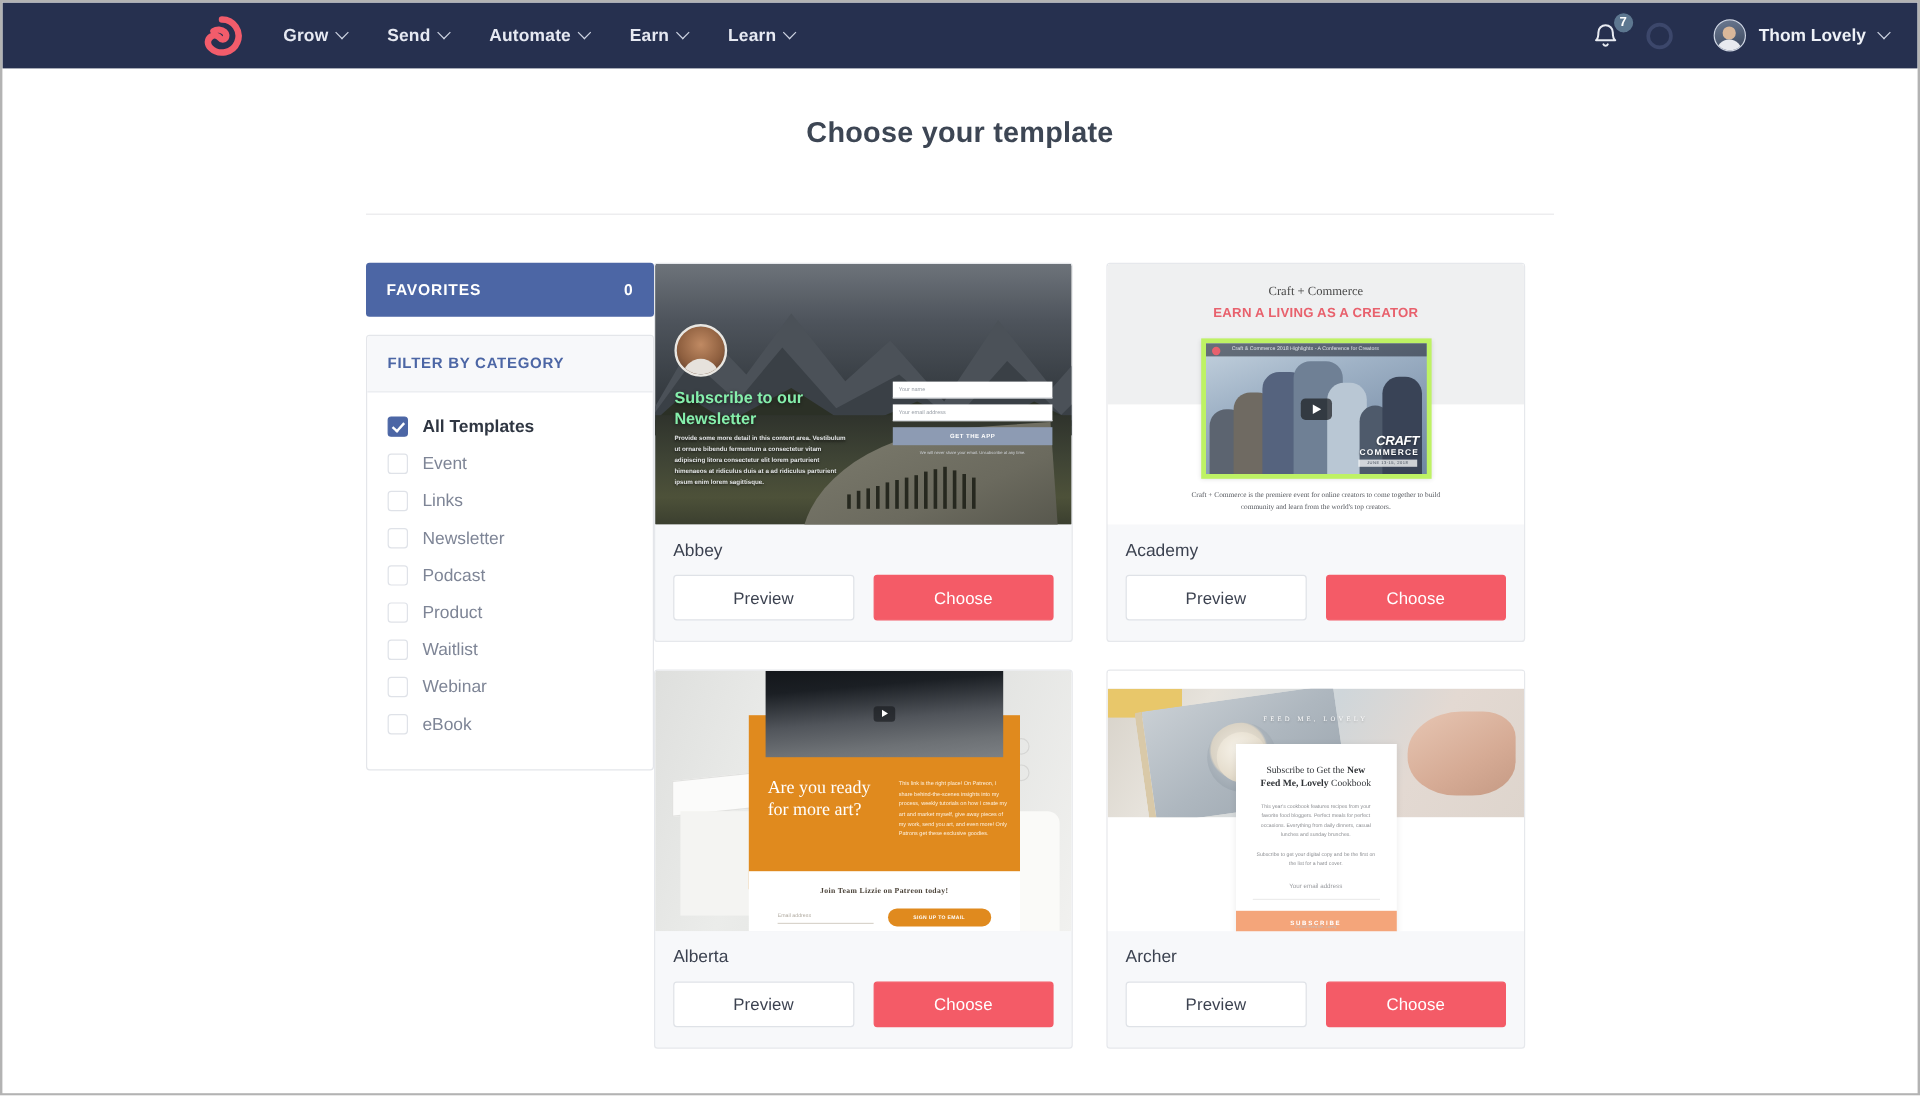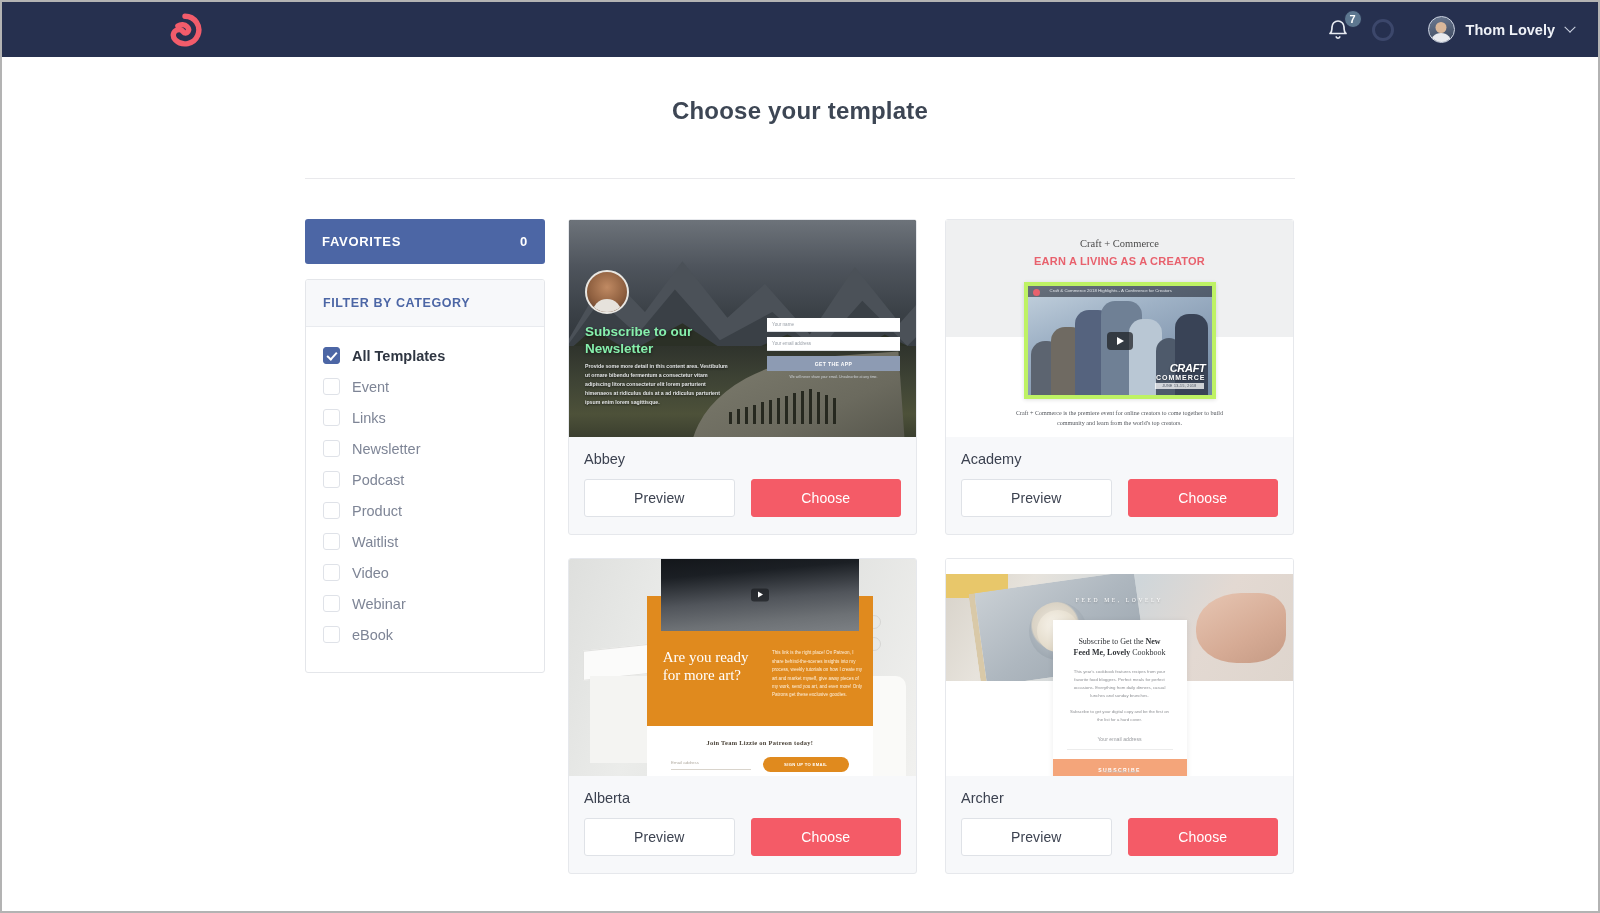--- a/index.html
+++ b/index.html
@@ -103,21 +103,20 @@
   .divider {
     width: 990px; height: 1px;
     background: #e9e9ec;
     margin: 53px auto 0 auto;
   }
 
   .content {
     width: 990px;
     margin: 40px auto 0 auto;
     display: flex;
-    gap: 23px;
     align-items: flex-start;
   }
 
   
   .sidebar { width: 240px; flex: none; }
   .favorites {
     background: #4c66a5;
     color: #ffffff;
     height: 45px;
     border-radius: 3px;
@@ -399,20 +398,42 @@
 <body>
 
 <div class="window">
 
   <div class="navbar">
     <div class="nav-logo">
       <svg width="34" height="34" viewBox="0 0 34 34">
         <path d="M17 3.2a13.8 13.8 0 1 1-9.7 23.6c-3-3 -2.5-7.2 .4-9.2 2.6-1.8 6-.9 7.6 1.2 1.3 1.7 3.6 1.4 4.6 0 1-1.5 .8-3.7-.8-5.2-2.4-2.3-6.4-2.5-9.2-.6" fill="none" stroke="#f25c6b" stroke-width="5.4" stroke-linecap="round"></path>
       </svg>
     </div>
+    <div class="nav-links">
+      <div class="nav-link">
+        <span>Grow</span>
+        <i class="chev"></i>
+      </div>
+      <div class="nav-link">
+        <span>Send</span>
+        <i class="chev"></i>
+      </div>
+      <div class="nav-link">
+        <span>Automate</span>
+        <i class="chev"></i>
+      </div>
+      <div class="nav-link">
+        <span>Earn</span>
+        <i class="chev"></i>
+      </div>
+      <div class="nav-link">
+        <span>Learn</span>
+        <i class="chev"></i>
+      </div>
+    </div>
 
     <div class="nav-right">
       <div class="bell-wrap">
         <svg width="24" height="26" viewBox="0 0 24 26" style="margin-top:3px">
           <path d="M12 3c-3.3 0-6 2.7-6 6 0 5-2 6.5-2 6.5h16s-2-1.5-2-6.5c0-3.3-2.7-6-6-6z" fill="none" stroke="#e8ebf2" stroke-width="1.7" stroke-linejoin="round"></path>
           <path d="M10.2 19a2 2 0 0 0 3.6 0" fill="none" stroke="#e8ebf2" stroke-width="1.7" stroke-linecap="round"></path>
         </svg>
         <div class="bell-badge">7</div>
       </div>
       <div class="ring-icon"></div>
@@ -459,24 +480,20 @@
               <span class="cb"></span>
               <span class="filter-label">Podcast</span>
             </div>
             <div class="filter-item">
               <span class="cb"></span>
               <span class="filter-label">Product</span>
             </div>
             <div class="filter-item">
               <span class="cb"></span>
               <span class="filter-label">Waitlist</span>
-            </div>
-            <div class="filter-item">
-              <span class="cb"></span>
-              <span class="filter-label">Video</span>
             </div>
             <div class="filter-item">
               <span class="cb"></span>
               <span class="filter-label">Webinar</span>
             </div>
             <div class="filter-item">
               <span class="cb"></span>
               <span class="filter-label">eBook</span>
             </div>
 

